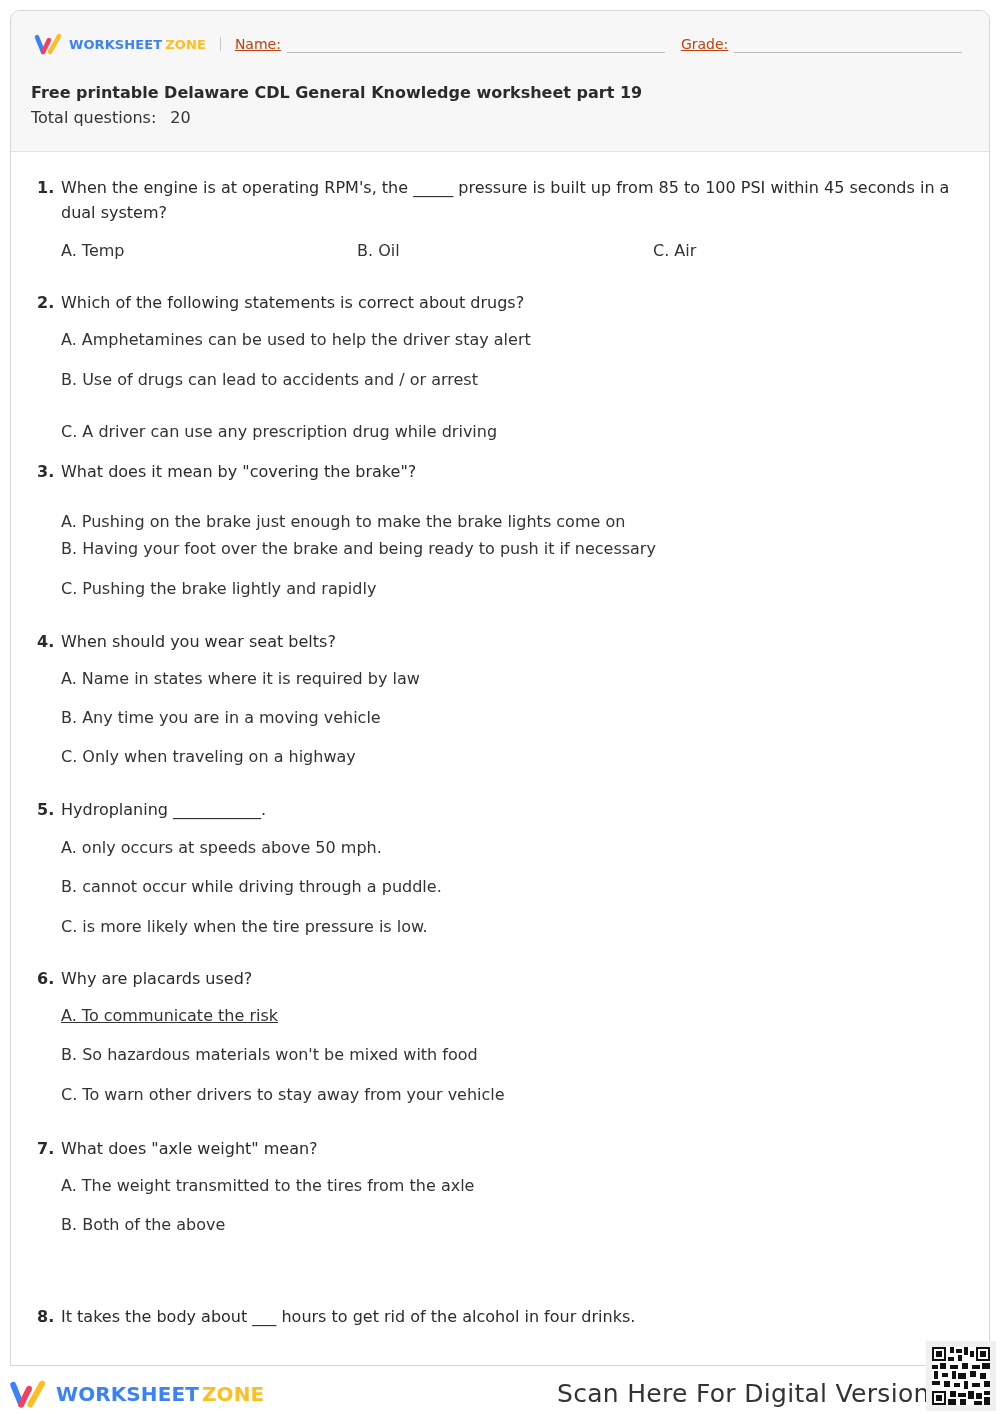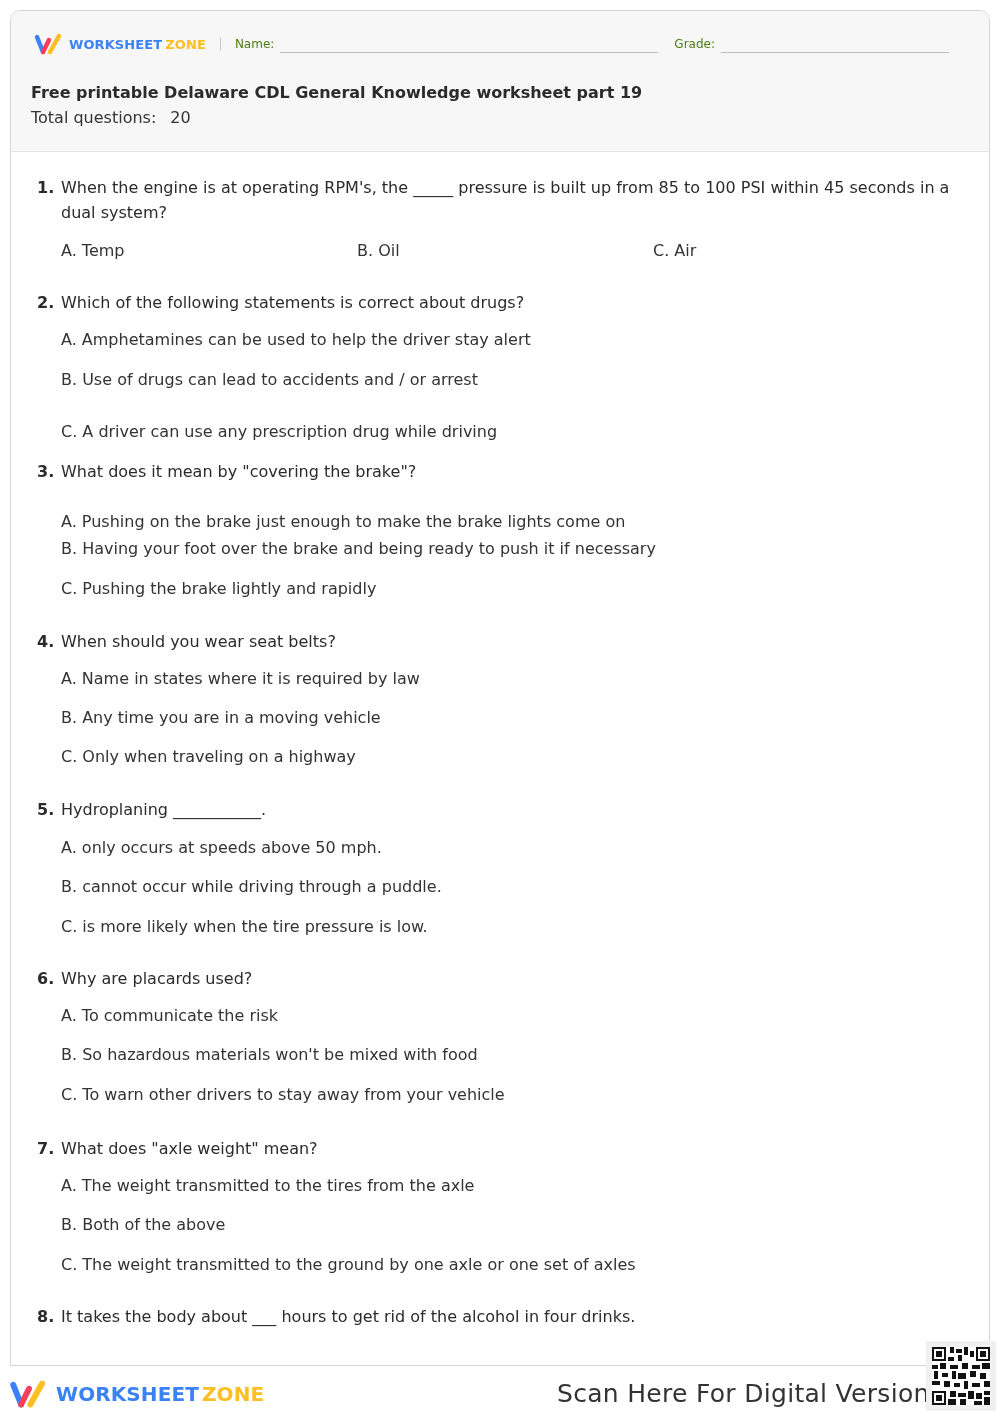--- a/index.html
+++ b/index.html
@@ -14,21 +14,21 @@
     }
     .header {
       background: #f7f7f7; height: 141px; border-bottom: 1px solid #e2e2e2; position: relative;
     }
     .logo-row { position: absolute; left: 22px; top: 20px; height: 26px; display: flex; align-items: center; }
     .logo-mark { width: 32px; height: 24px; margin-right: 4px; }
     .logo-text { font-family: "DejaVu Sans", sans-serif; font-weight: bold; font-size: 13px; letter-spacing: 0.1px; }
     .logo-ws { color: #3b82f6; }
     .logo-zone { color: #fbbf24; margin-left: 3px; }
     .sep { width: 1px; height: 14px; background: #c9c9c9; margin: 0 14px 0 14px; }
-    .field-label { font-size: 12px; color: #4d7c0f; margin-right: 6px; }
+    .field-label { font-size: 14px; color: #c2410c; margin-right: 6px; text-decoration: underline; }
     .name-line { width: 378px; height: 1px; background: #bdbdbd; margin-top: 16px; margin-right: 16px; }
     .grade-line { width: 228px; height: 1px; background: #bdbdbd; margin-top: 16px; }
     .title { position: absolute; left: 20px; top: 72px; font-size: 16px; font-weight: bold; color: #2b2b2b; }
     .total { position: absolute; left: 20px; top: 97px; font-size: 16px; color: #333; }
     .total .num { margin-left: 14px; }
 
     .questions { position: absolute; left: 0; top: 141px; width: 100%; }
     .q { position: absolute; left: 26px; width: 920px; }
     .q-line { display: flex; font-size: 16px; line-height: 25px; color: #2b2b2b; }
     .q-num { font-weight: bold; width: 24px; flex: none; }
@@ -114,33 +114,32 @@
       <div class="opt" style="top:40px;">A. only occurs at speeds above 50 mph.</div>
       <div class="opt" style="top:79px;">B. cannot occur while driving through a puddle.</div>
       <div class="opt" style="top:119px;">C. is more likely when the tire pressure is low.</div>
     </div>
 
     <div class="q" style="top:814px;">
       <div class="q-line">
           <span class="q-num">6.</span>
           <span class="q-text">Why are placards used?</span>
         </div>
-      <div class="opt" style="top:39px;">A. To communicate the risk</div>
+      <div class="opt" style="top:39px;text-decoration:underline;">A. To communicate the risk</div>
       <div class="opt" style="top:78px;">B. So hazardous materials won't be mixed with food</div>
       <div class="opt" style="top:118px;">C. To warn other drivers to stay away from your vehicle</div>
     </div>
 
     <div class="q" style="top:984px;">
       <div class="q-line">
           <span class="q-num">7.</span>
           <span class="q-text">What does "axle weight" mean?</span>
         </div>
       <div class="opt" style="top:39px;">A. The weight transmitted to the tires from the axle</div>
       <div class="opt" style="top:78px;">B. Both of the above</div>
-      <div class="opt" style="top:118px;">C. The weight transmitted to the ground by one axle or one set of axles</div>
     </div>
 
     <div class="q" style="top:1152px;">
       <div class="q-line">
           <span class="q-num">8.</span>
           <span class="q-text">It takes the body about ___ hours to get rid of the alcohol in four drinks.</span>
         </div>
     </div>
   </div>
 </div>

